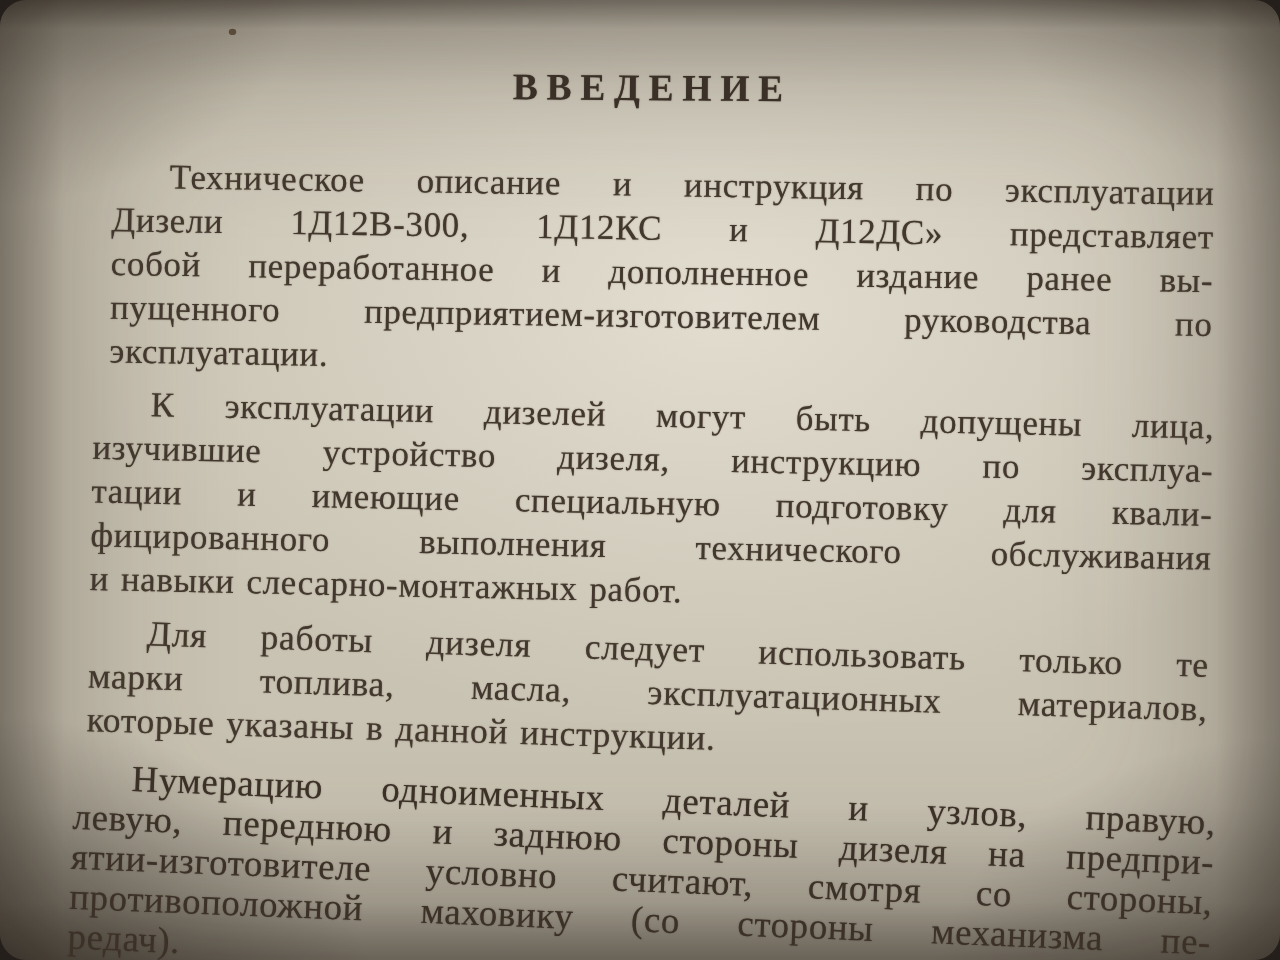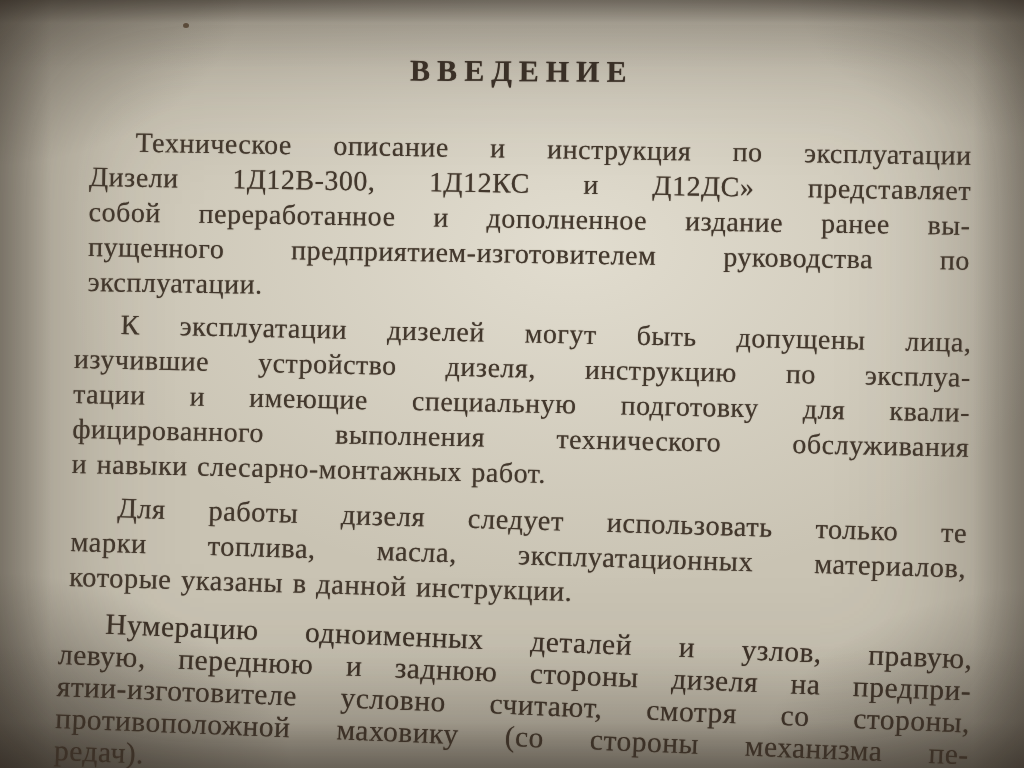--- a/index.html
+++ b/index.html
@@ -16,20 +16,21 @@
       radial-gradient(ellipse 720px 480px at 56% 32%, rgba(242,238,226,0.60), rgba(242,238,226,0) 72%),
       linear-gradient(180deg, rgba(38,32,26,0.55) 0%, rgba(38,32,26,0.10) 3%, rgba(38,32,26,0) 9%),
       linear-gradient(0deg,   rgba(38,32,26,0.45) 0%, rgba(38,32,26,0.12) 6%, rgba(38,32,26,0) 16%),
       linear-gradient(90deg,  rgba(38,32,26,0.30) 0%, rgba(38,32,26,0) 5%),
       linear-gradient(270deg, rgba(38,32,26,0.28) 0%, rgba(38,32,26,0) 5%),
       radial-gradient(ellipse 420px 300px at 0% 102%,  rgba(25,20,15,0.55), rgba(25,20,15,0) 70%),
       radial-gradient(ellipse 420px 280px at 102% 102%, rgba(25,20,15,0.38), rgba(25,20,15,0) 70%),
       radial-gradient(ellipse 380px 260px at -2% -2%,  rgba(25,20,15,0.34), rgba(25,20,15,0) 70%),
       radial-gradient(ellipse 360px 220px at 102% -2%, rgba(25,20,15,0.26), rgba(25,20,15,0) 70%);
     box-shadow: inset 0 0 150px 25px rgba(48,40,31,0.45);
+    border-radius: 21px;
   }
   .speck {
     position: absolute; left: 183px; top: 23px;
     width: 6px; height: 5px; border-radius: 50%;
     background: #4d3b29; opacity: 0.8; filter: blur(0.5px);
   }
   .content {
     position: absolute; left: 60px; top: 0; width: 924px;
     color: #43382d;
     filter: blur(0.4px);

